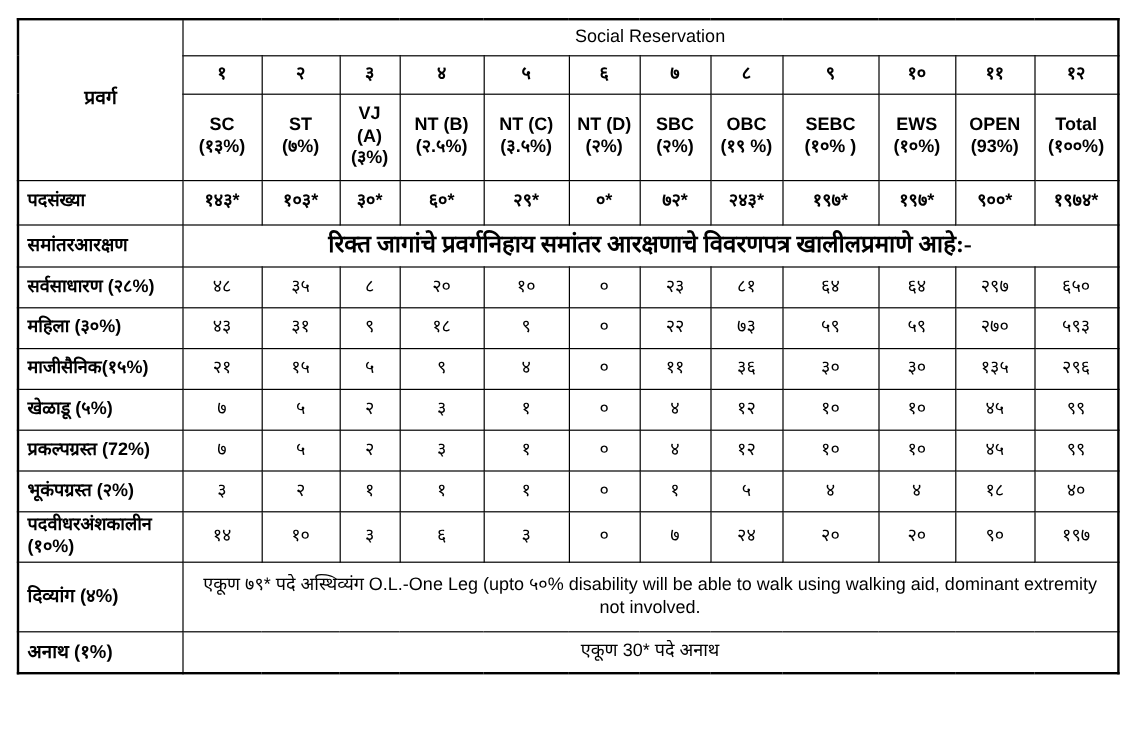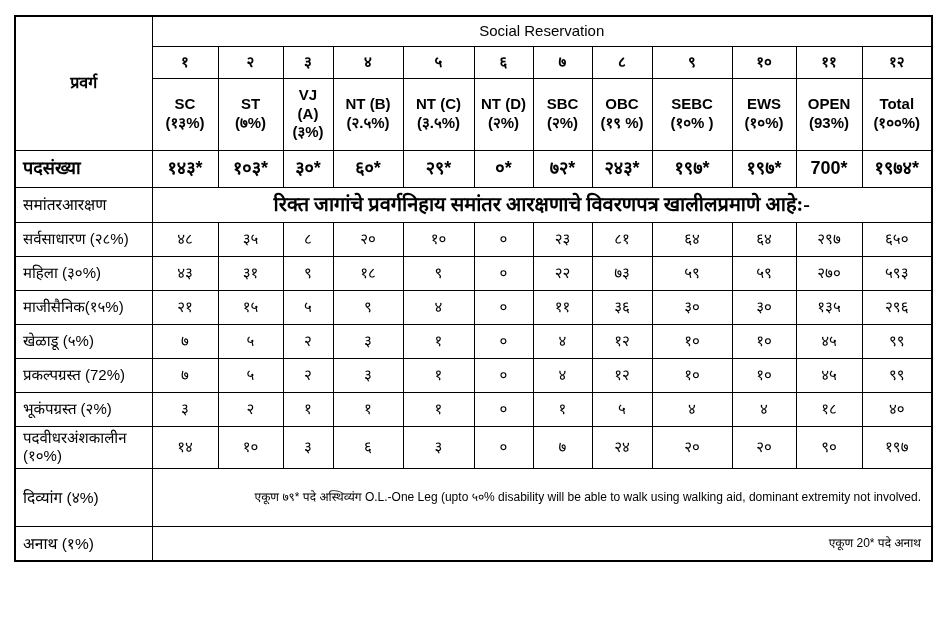--- a/index.html
+++ b/index.html
@@ -7,27 +7,27 @@
   .page{width:948px;height:618px;background:#fff;box-sizing:border-box;padding:15px 14px;}
   table{border-collapse:collapse;table-layout:fixed;width:918px;border:2px solid #000;}
   td{border:1px solid #000;vertical-align:middle;padding:2px 3px;box-sizing:border-box;
      text-align:center;font-size:15px;line-height:1.25;overflow:hidden;}
   .corner{font-weight:bold;font-size:16px;}
   .group-hd{font-weight:normal;font-size:15px;height:30px;}
   .num-row td{font-weight:bold;height:32px;font-size:15px;}
   .name-row td{font-weight:bold;height:72px;font-size:15px;}
   .catname{font-weight:bold;}
   .catpct{font-weight:bold;}
-  .pos-row td{font-weight:bold;height:37px;font-size:18px;}
-  .rowlabel{text-align:left;padding-left:7px;font-size:15.5px;font-weight:normal;}
+  .pos-row td{font-weight:bold;height:37px;font-size:15px;}
+  .rowlabel{text-align:left;padding-left:7px;font-size:15.5px;font-weight:bold;}
   .par-hd-row .span-text{font-weight:bold;font-size:20px;height:35px;
      font-family:"Liberation Serif","DejaVu Serif",serif;}
   .par-hd-row .rowlabel{height:35px;}
   .data-row td{height:34px;font-size:15px;}
-  .note-row .note-text{font-size:12px;padding:4px 10px;text-align:right;}
+  .note-row .note-text{font-size:15px;padding:4px 10px;}
   .note-row-1 td{height:58px;}
   .note-row-2 td{height:34px;}
 </style>
 </head>
 <body>
 
 <div class="page">
   <table>
     <colgroup>
       <col style="width:137px">
@@ -118,21 +118,21 @@
     <td>१४३*</td>
           <td>१०३*</td>
           <td>३०*</td>
           <td>६०*</td>
           <td>२९*</td>
           <td>०*</td>
           <td>७२*</td>
           <td>२४३*</td>
           <td>१९७*</td>
           <td>१९७*</td>
-          <td>700*</td>
+          <td>९००*</td>
           <td>१९७४*</td>
         </tr>
     <tr class="par-hd-row">
       <td class="rowlabel">समांतरआरक्षण</td>
       <td colspan="12" class="span-text">रिक्त जागांचे प्रवर्गनिहाय समांतर आरक्षणाचे विवरणपत्र खालीलप्रमाणे आहे:-</td>
     </tr>
     </tbody>
       <tbody id="parallel-rows">
         <tr class="data-row">
           <td class="rowlabel">सर्वसाधारण (२८%)</td>
@@ -240,17 +240,17 @@
           <td>१९७</td>
         </tr>
       </tbody>
     <tbody>
         <tr class="note-row note-row-1">
       <td class="rowlabel">दिव्यांग (४%)</td>
       <td colspan="12" class="note-text">एकूण ७९* पदे अस्थिव्यंग O.L.-One Leg (upto ५०% disability will be able to walk using walking aid, dominant extremity not involved.</td>
     </tr>
     <tr class="note-row note-row-2">
       <td class="rowlabel">अनाथ (१%)</td>
-      <td colspan="12" class="note-text">एकूण 20* पदे अनाथ</td>
+      <td colspan="12" class="note-text">एकूण 30* पदे अनाथ</td>
     </tr>
   </tbody>
     </table>
 </div>
 
 </body></html>

